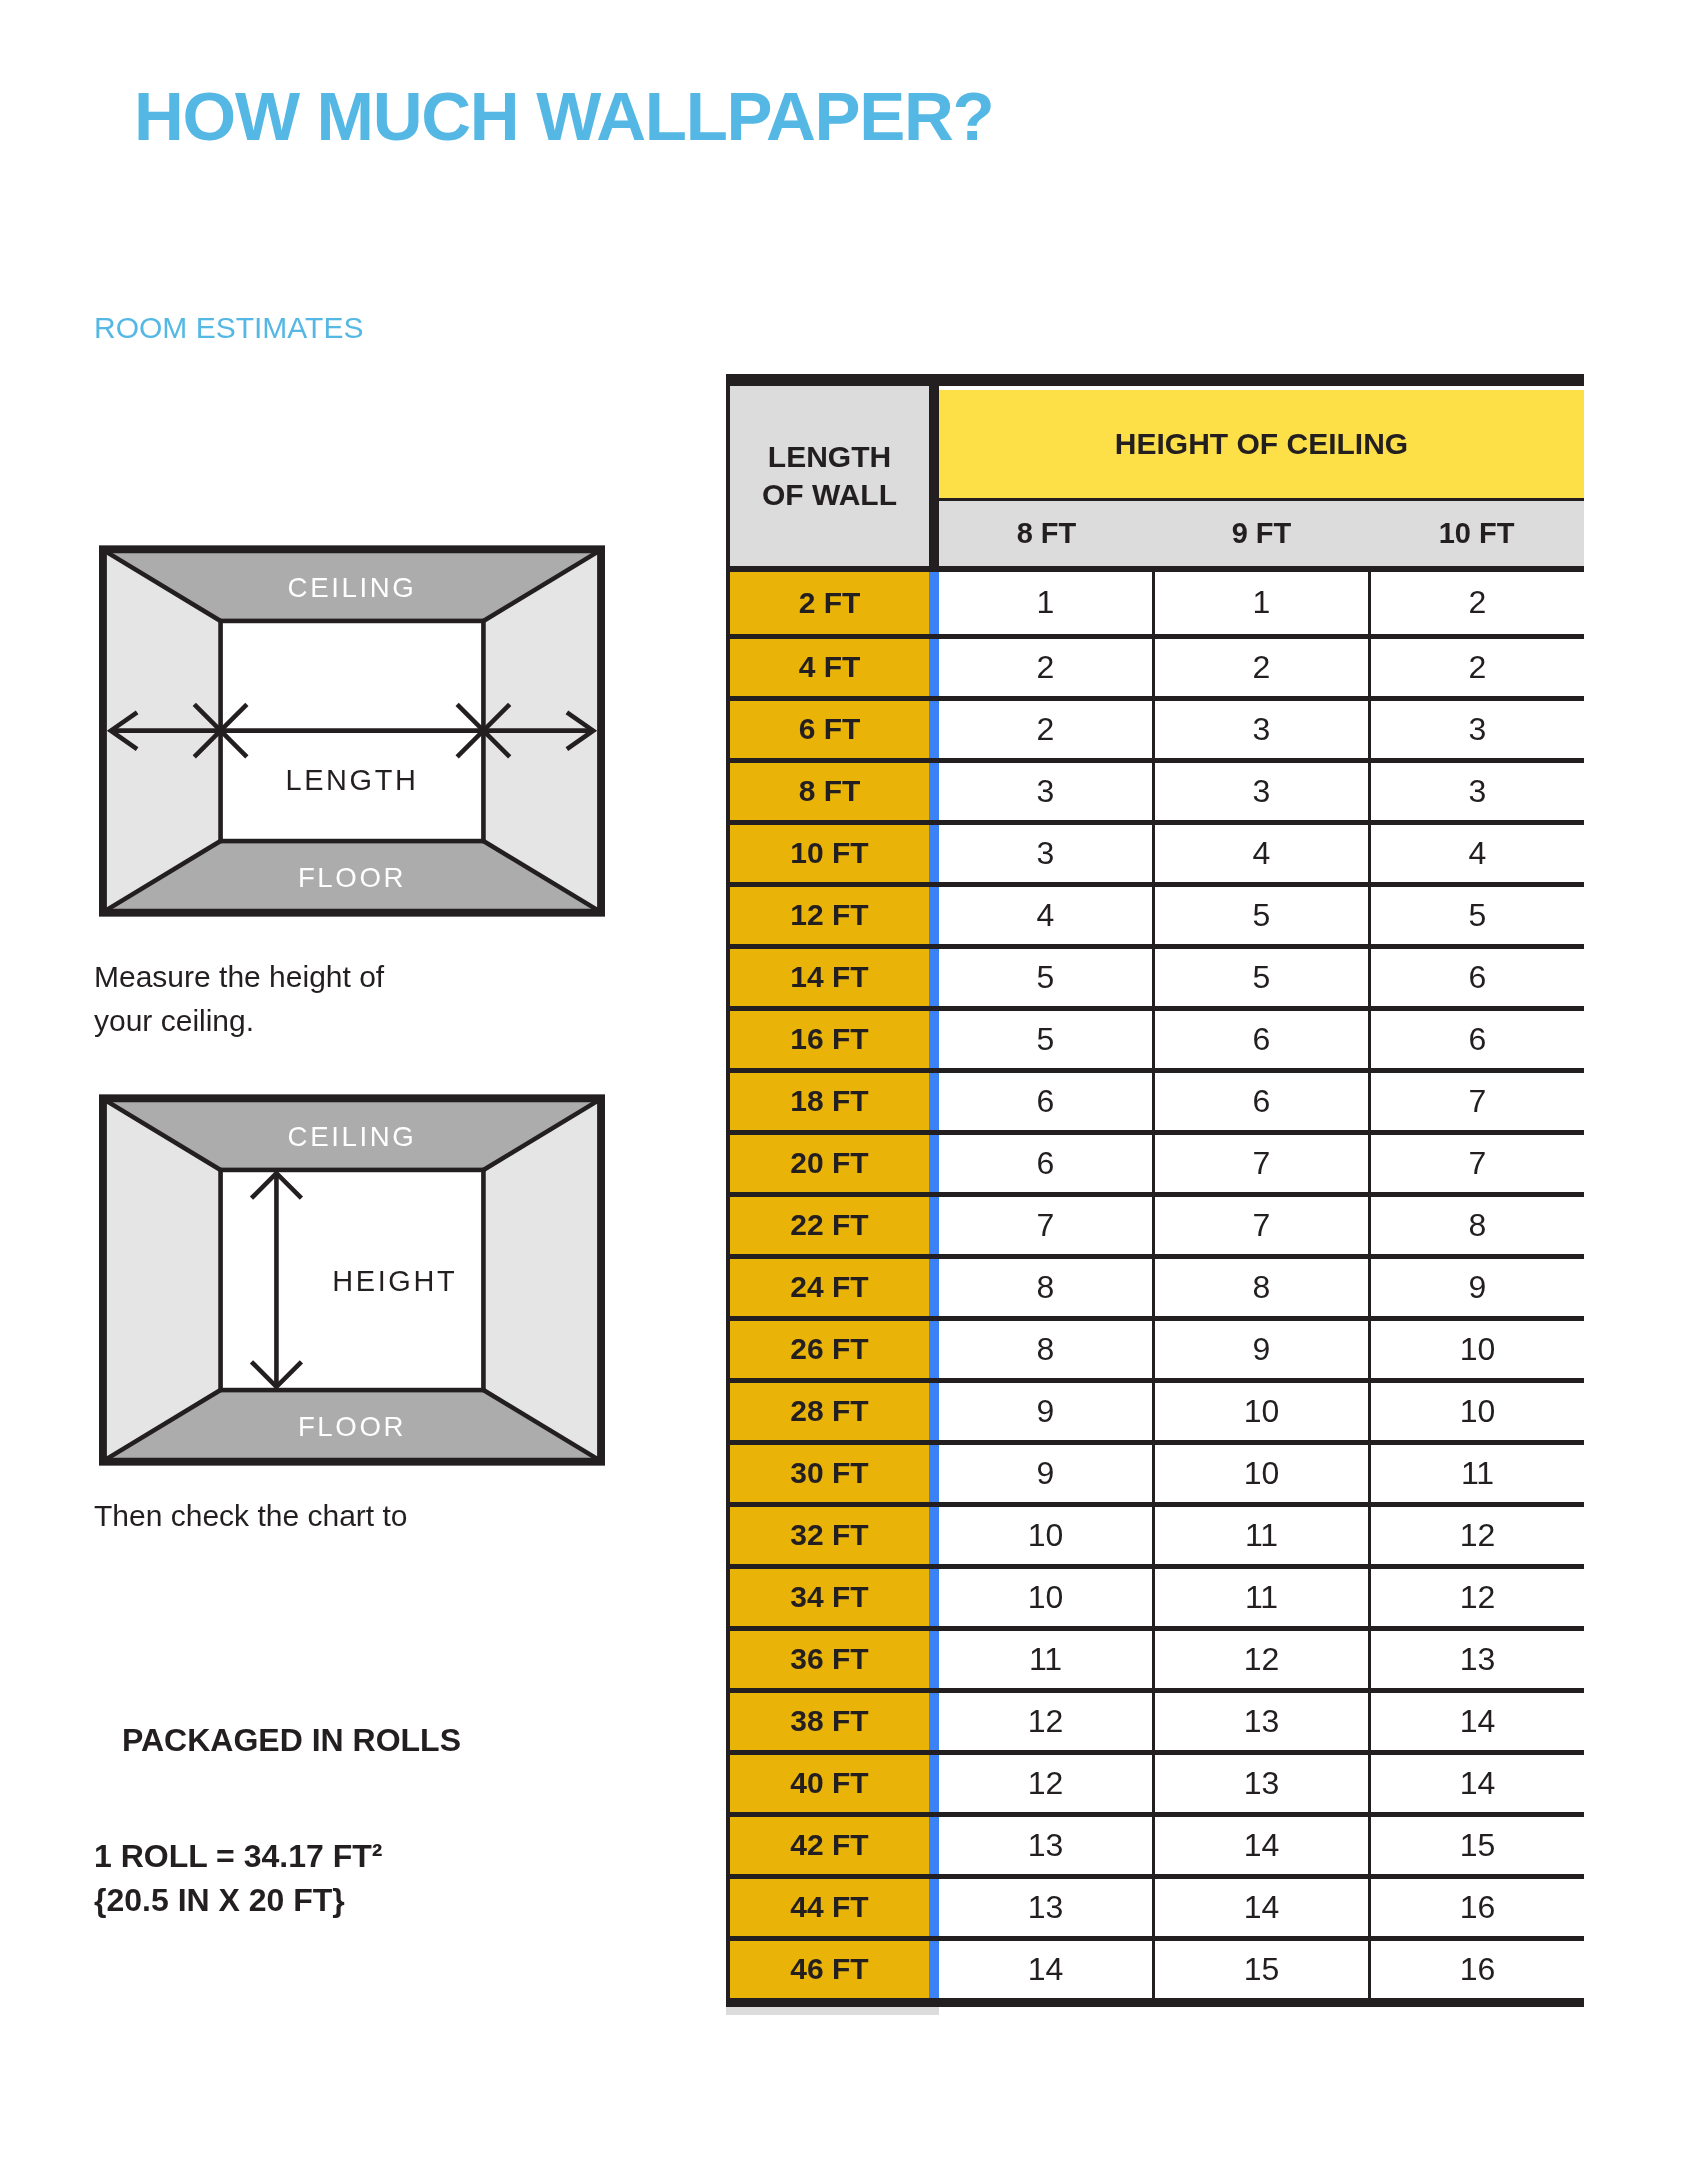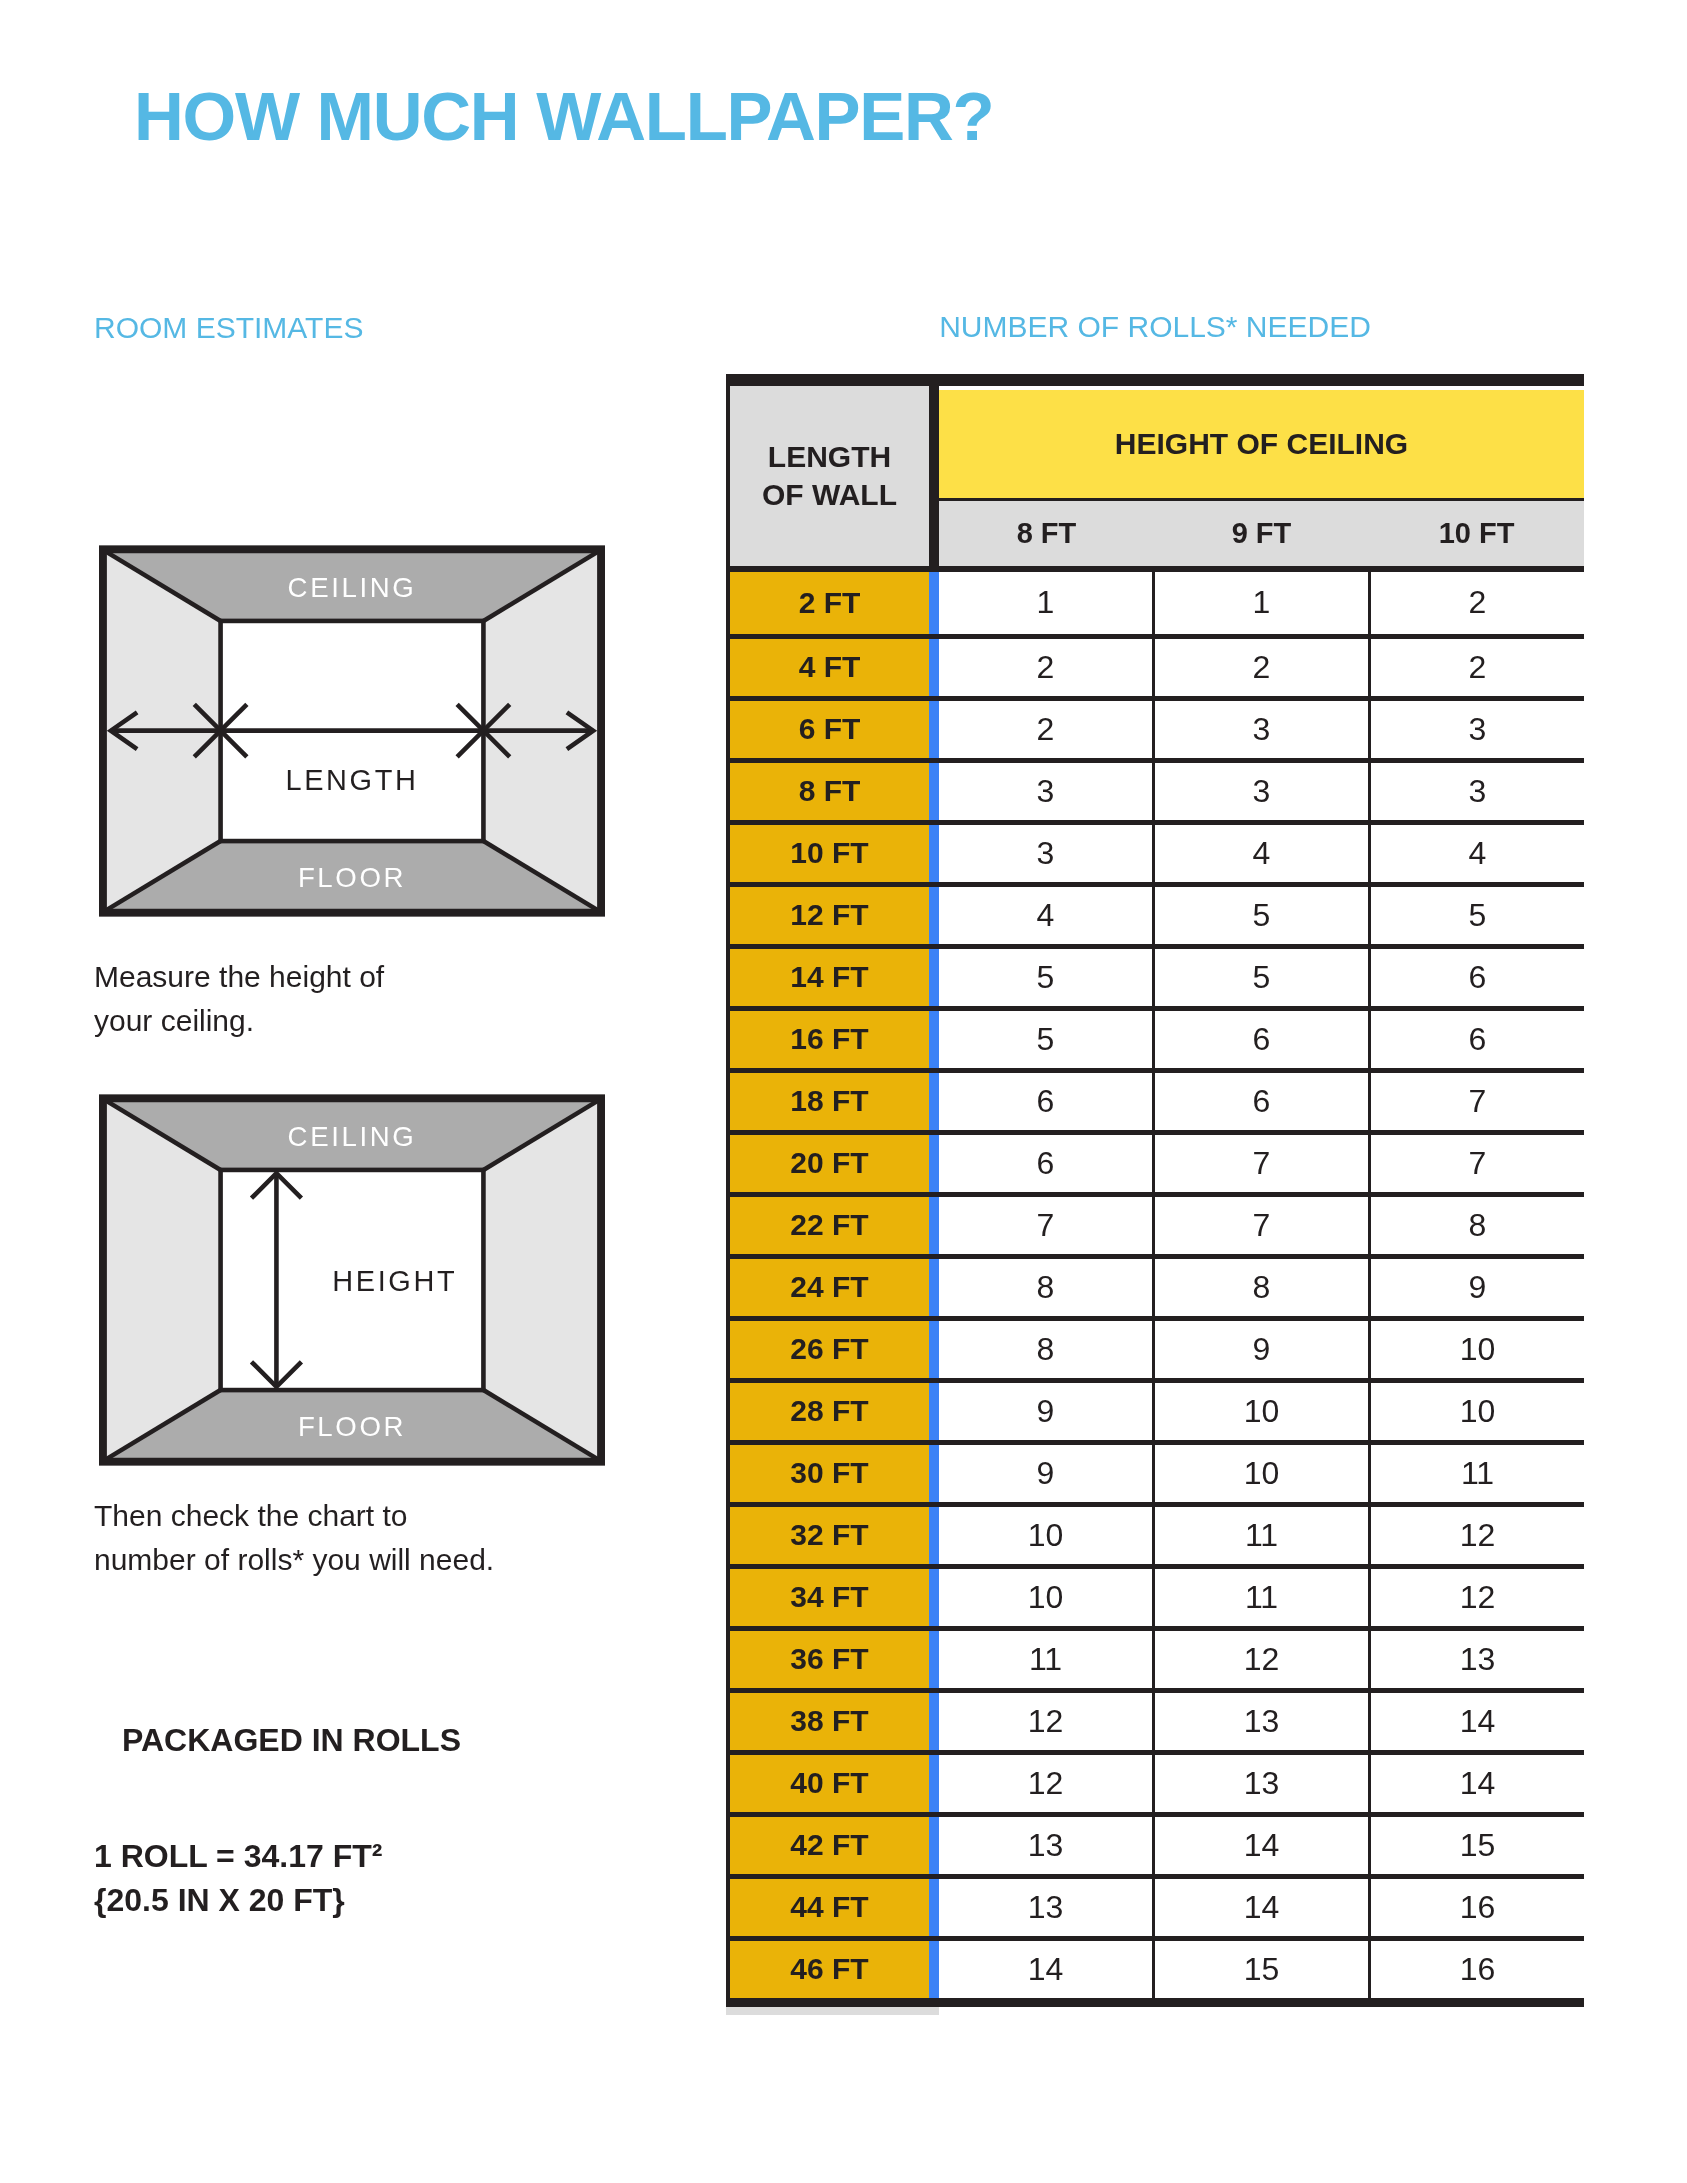--- a/index.html
+++ b/index.html
@@ -145,33 +145,31 @@
         <polyline points="232,407 270,445 308,407"></polyline>
       </g>
       <text class="room-label" x="385" y="78" text-anchor="middle">CEILING</text>
       <text class="room-label" x="385" y="520" text-anchor="middle">FLOOR</text>
       <text class="measure-label" x="355" y="300" text-anchor="start">HEIGHT</text>
     </svg>
   </div>
 
   <div class="copy" id="para-chart">
     <div>Then check the chart to</div>
-    <div>number of rolls* you will need.</div>
   </div>
 
   <div class="footnote" id="footnote-rolls">
     <div class="indent">PACKAGED IN ROLLS</div>
   </div>
 
   <div class="footnote" id="roll-size">
     <div>1 ROLL = 34.17 FT²</div>
     <div>{20.5 IN X 20 FT}</div>
   </div>
 
-  <div class="section-heading" id="rolls-heading">NUMBER OF ROLLS* NEEDED</div>
 
   <div class="tbl">
     <div class="tbl-topbar"></div>
     <div class="tbl-main">
       <div class="tbl-header">
         <div class="hdr-left">
           <div>LENGTH</div>
           <div>OF WALL</div>
         </div>
         <div class="hdr-right">

